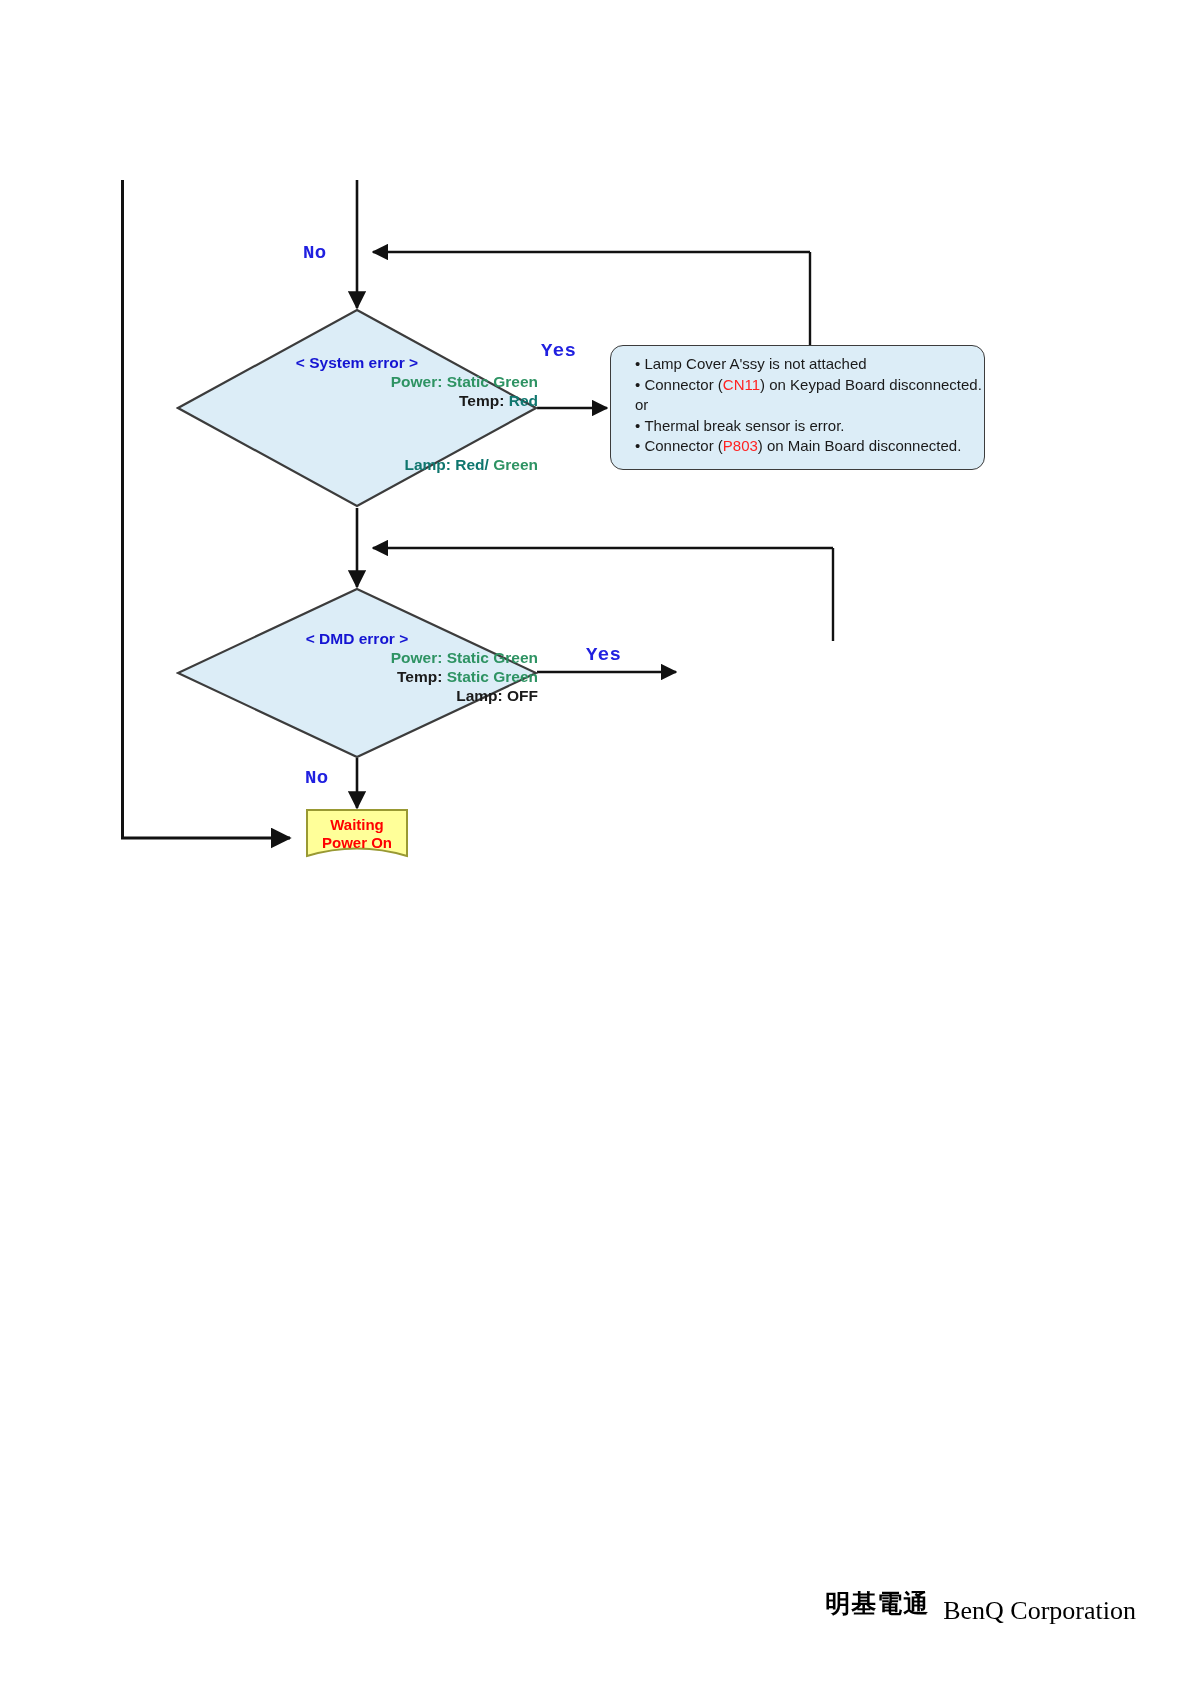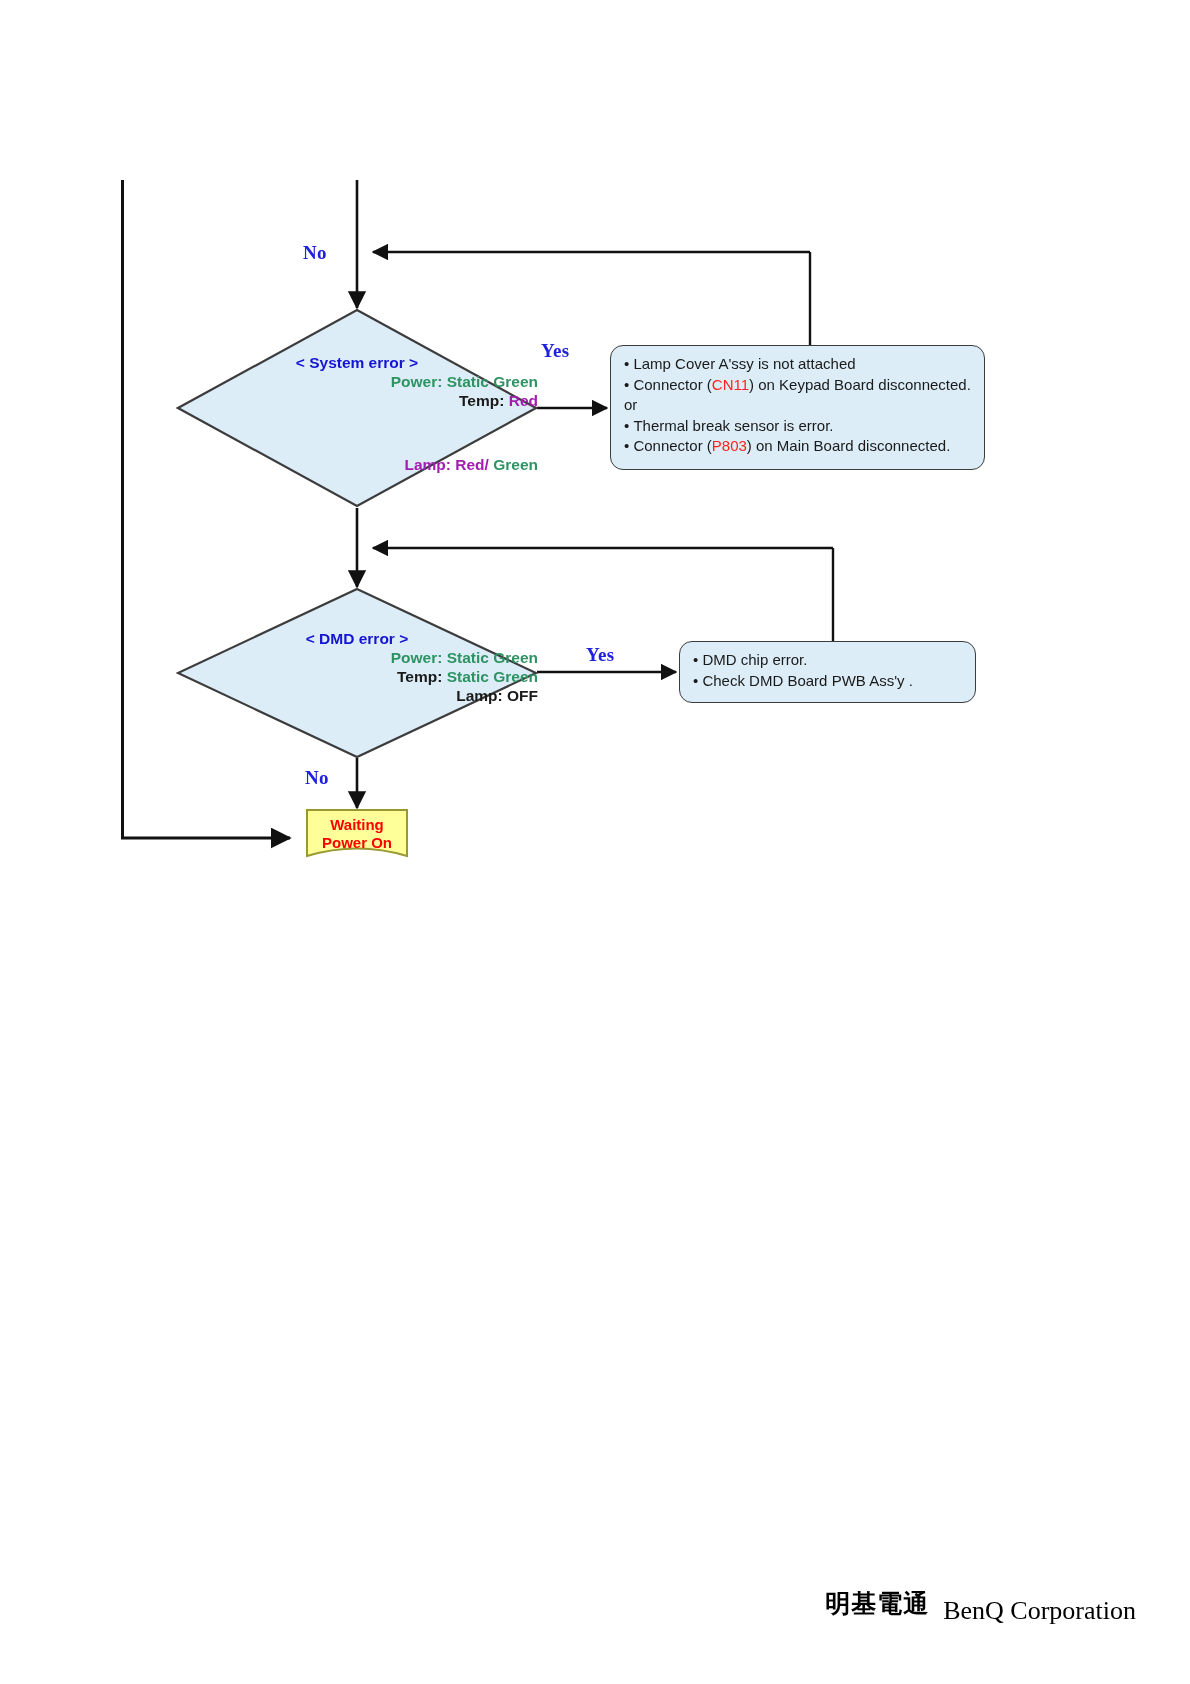--- a/index.html
+++ b/index.html
@@ -46,44 +46,44 @@
     font-weight: bold;
     white-space: nowrap;
   }
   .dl {
     display: block;
     text-align: right;
   }
   .dl-center { text-align: center; }
   .c-blue   { color: #1414d2; }
   .c-green  { color: #2e9363; }
-  .c-red    { color: #a21caf; }
+  .c-red    { color: #0f766e; }
   .c-black  { color: #1a1a1a; }
 
   
   .callout {
     position: absolute;
     background: #dcedf7;
     border: 1.6px solid #3c3c3c;
     border-radius: 13px;
     box-sizing: border-box;
-    padding: 8px 10px 8px 13px;
+    padding: 8px 10px 8px 24px;
     font-size: 15px;
     line-height: 20.5px;
     color: #1a1a1a;
     font-weight: 400;
   }
   .callout .line { display: block; white-space: nowrap; }
   .callout .ref { color: #ff2222; }
 
   
   .branch-label {
     position: absolute;
     color: #2020e0;
-    font-family: Liberation Serif, serif;
+    font-family: Liberation Mono, monospace;
     font-weight: bold;
     font-size: 19px;
     letter-spacing: .3px;
   }
 
   
   .flag-wrap { position: absolute; }
   .flag-wrap svg { position: absolute; left: 0; top: 0; }
   .flag-text {
     position: absolute;
@@ -204,28 +204,20 @@
       <span>or</span>
     </span>
     <span class="line">
       <span>•&nbsp;</span><span>Thermal break sensor is error.</span>
     </span>
     <span class="line">
       <span>•&nbsp;</span><span>Connector (</span><span class="ref">P803</span><span>) on Main Board disconnected.</span>
     </span>
   </div>
 
-  <div class="callout" style="left:679px; top:641px; width:297px; height:62px;">
-    <span class="line">
-      <span>•&nbsp;</span><span>DMD chip error.</span>
-    </span>
-    <span class="line">
-      <span>•&nbsp;</span><span>Check DMD Board PWB Ass'y .</span>
-    </span>
-  </div>
 
   <div class="branch-label" style="left:303px; top:242px;">No</div>
   <div class="branch-label" style="left:541px; top:340px;">Yes</div>
   <div class="branch-label" style="left:586px; top:644px;">Yes</div>
   <div class="branch-label" style="left:305px; top:767px;">No</div>
 
   <div class="flag-wrap" style="left:305px; top:808px; width:104px; height:52px;">
     <svg width="104" height="52" viewBox="0 0 104 52">
       <path d="M 2 2 L 102 2 L 102 48 Q 52 33 2 48 Z" fill="#ffff99" stroke="#999933" stroke-width="2"></path>
     </svg>

